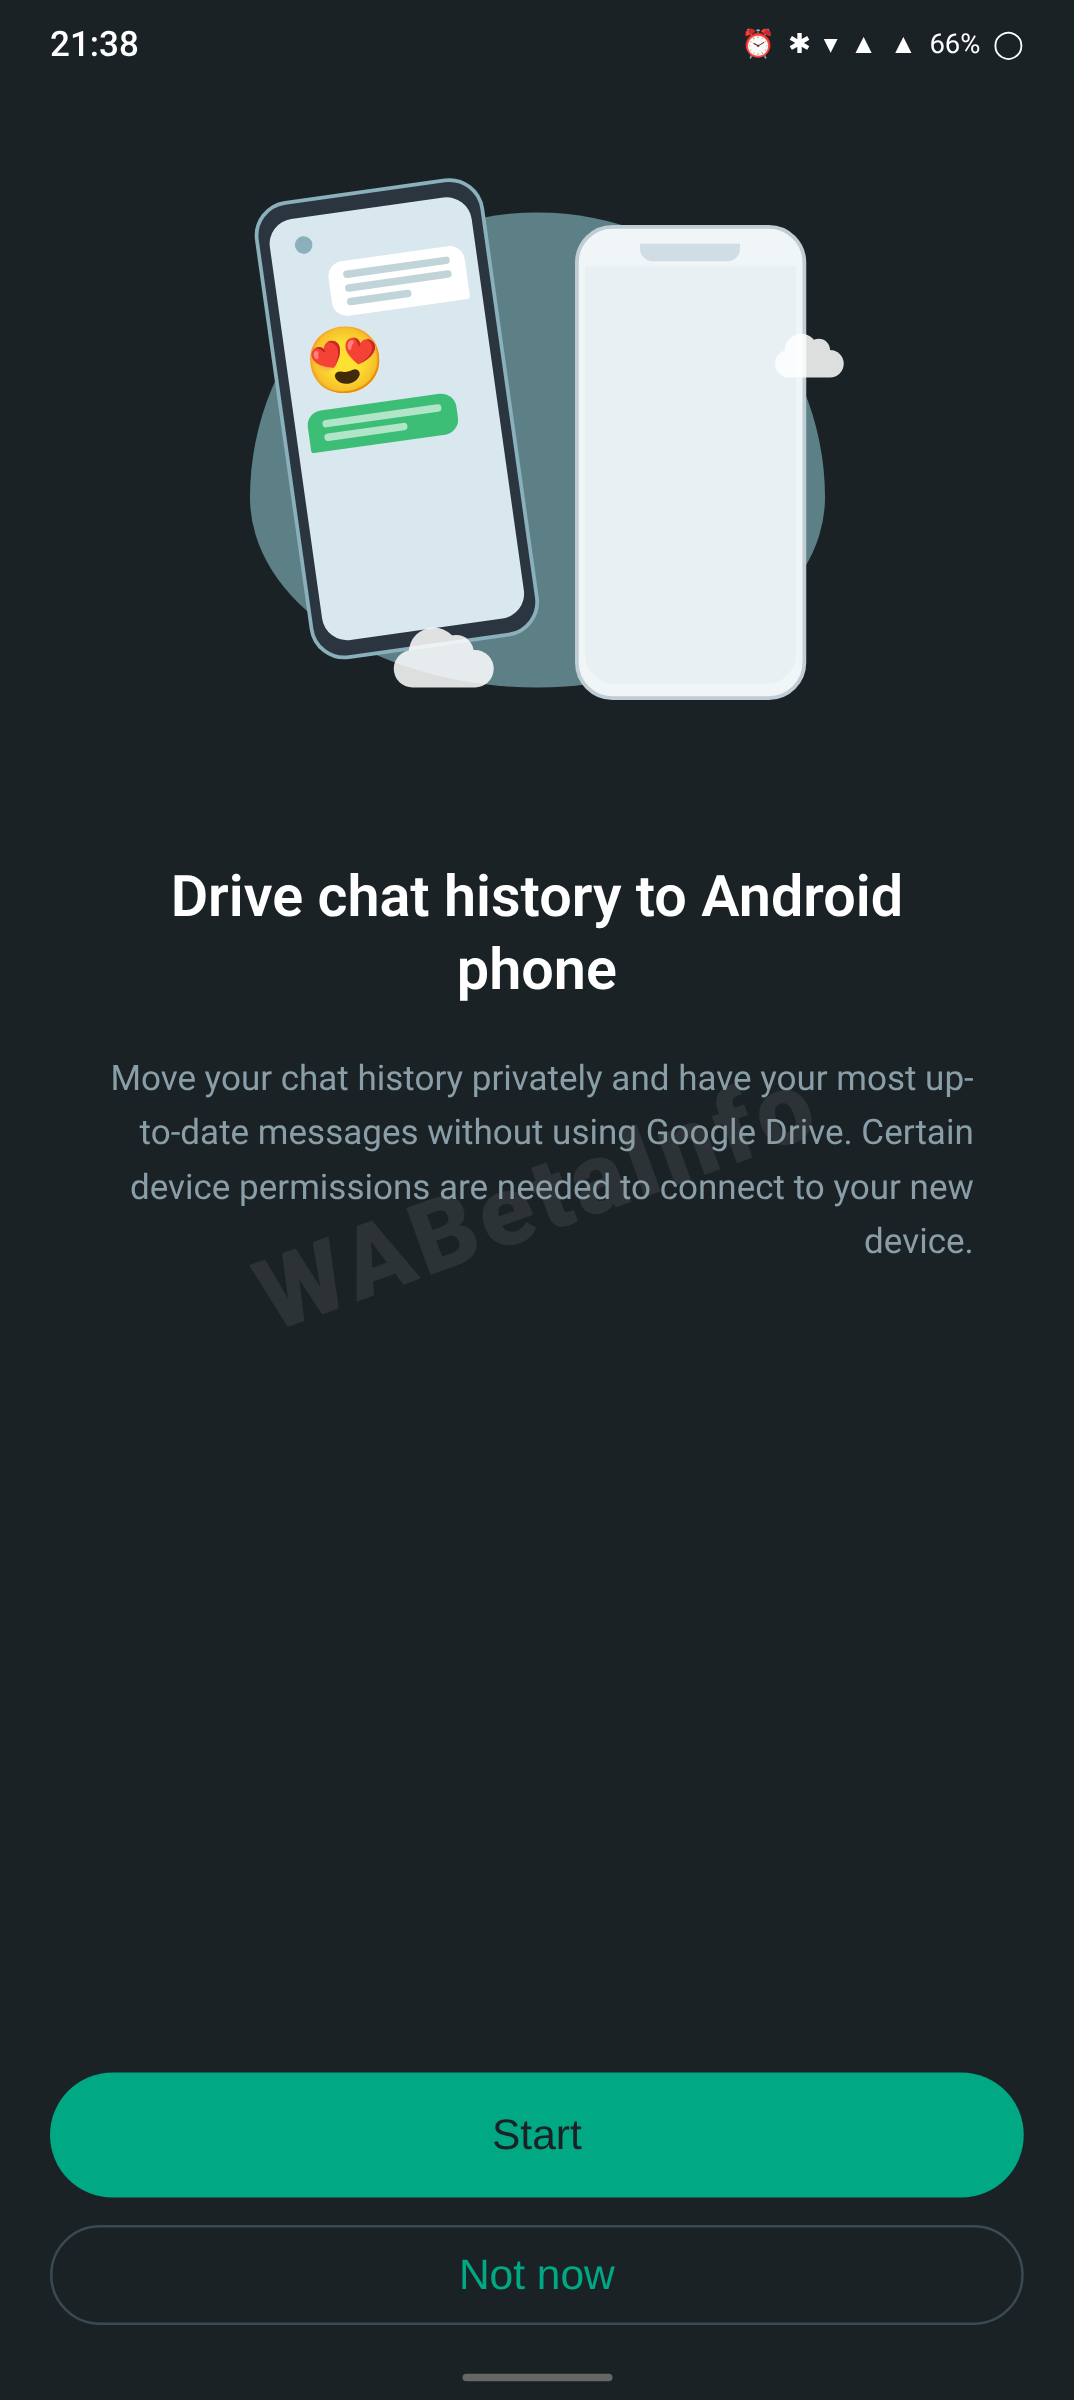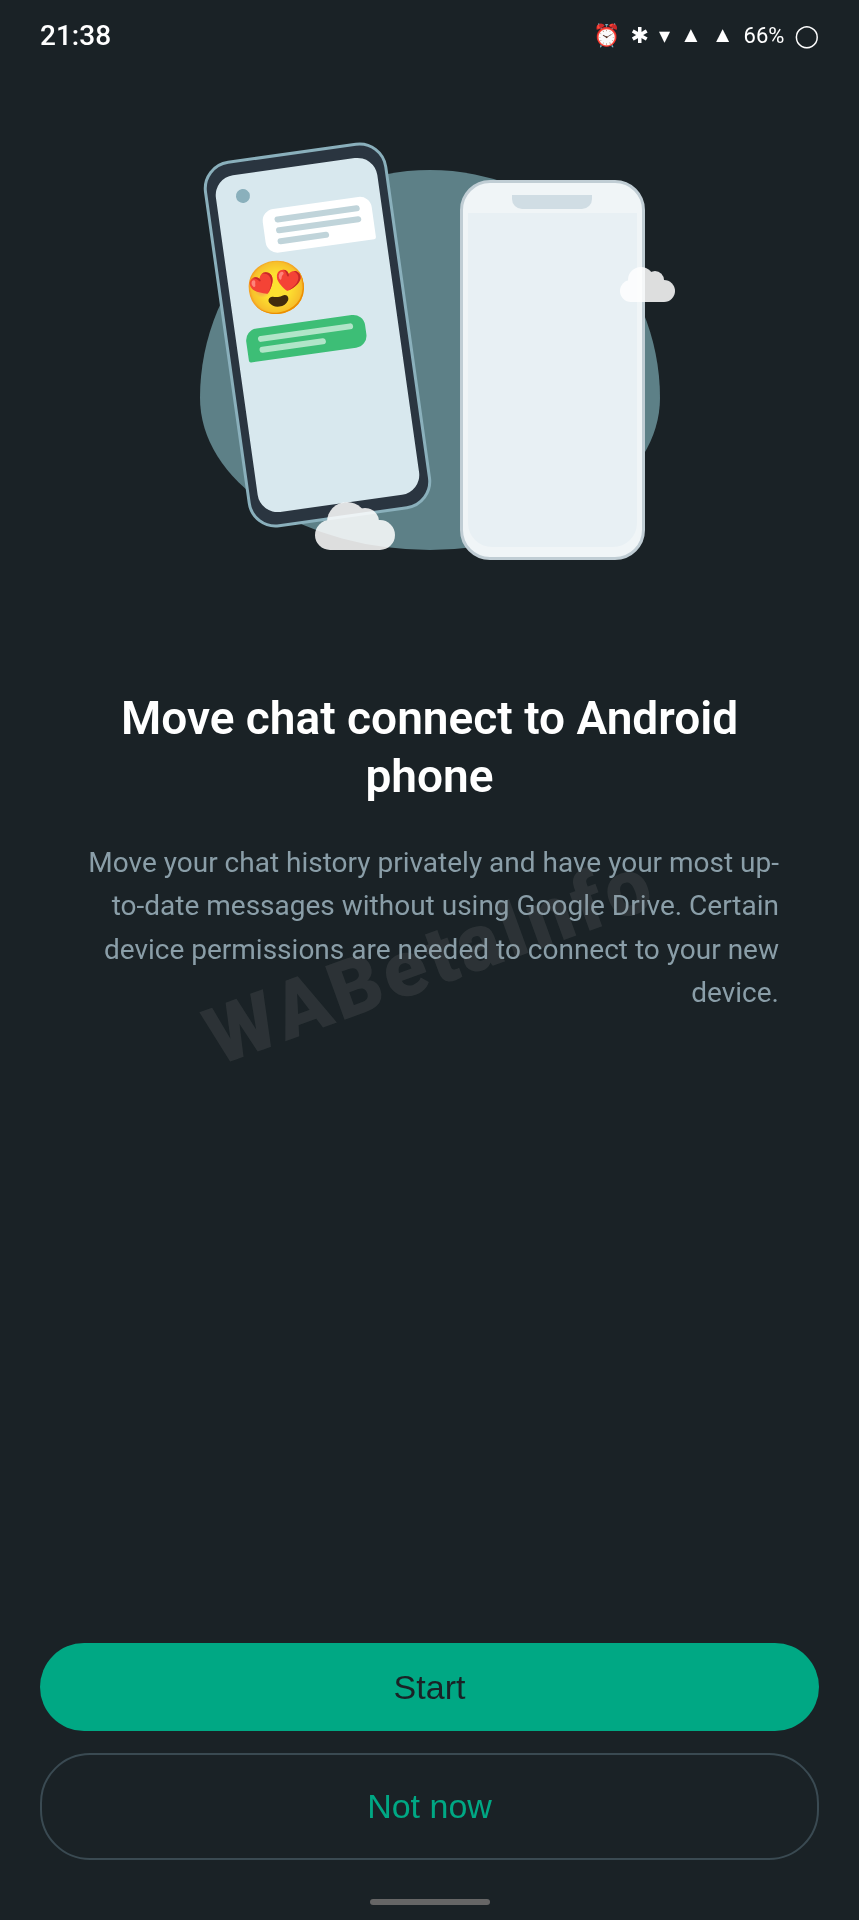--- a/index.html
+++ b/index.html
@@ -305,36 +305,36 @@
       left: 0;
       right: 0;
       padding: 0 40px;
       display: flex;
       flex-direction: column;
       gap: 22px;
     }
 
     .btn-start {
       width: 100%;
-      height: 88px;
+      height: 100px;
       background-color: #00a884;
       border: none;
       border-radius: 50px;
       color: #1a2226;
       font-size: 34px;
       font-weight: 500;
       cursor: pointer;
       display: flex;
       align-items: center;
       justify-content: center;
     }
 
     .btn-not-now {
       width: 100%;
-      height: 107px;
+      height: 80px;
       background-color: transparent;
       border: 2px solid #3a4a52;
       border-radius: 50px;
       color: #00a884;
       font-size: 34px;
       font-weight: 500;
       cursor: pointer;
       display: flex;
       align-items: center;
       justify-content: center;
@@ -411,21 +411,21 @@
     </div>
 
     <div class="cloud-right">
       <div class="cloud-shape cloud-small"></div>
     </div>
     <div class="cloud-bottom">
       <div class="cloud-shape cloud-large"></div>
     </div>
   </div>
 
-  <h1 class="title">Move chat connect to Android phone</h1>
+  <h1 class="title">Drive chat history to Android phone</h1>
 
   <p class="description">Move your chat history privately and have your most up-to-date messages without using Google Drive. Certain device permissions are needed to connect to your new device.</p>
 
 </div>
 
 <div class="watermark">WABetaInfo</div>
 
 <div class="button-area">
   <button class="btn-start">Start</button>
   <button class="btn-not-now">Not now</button>

